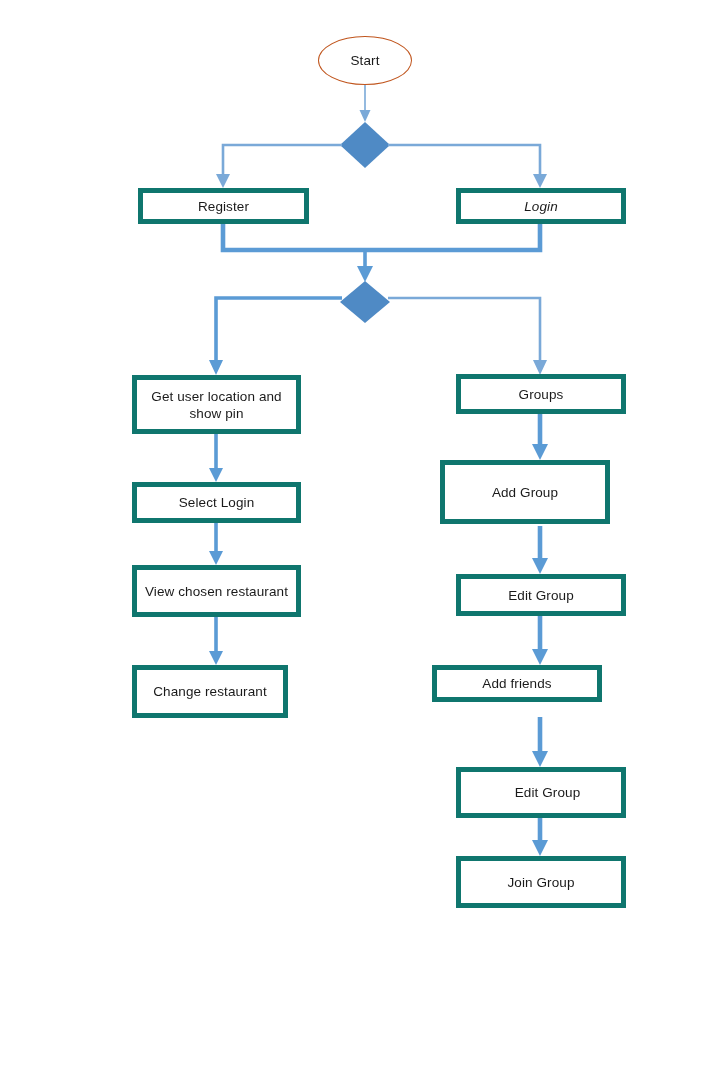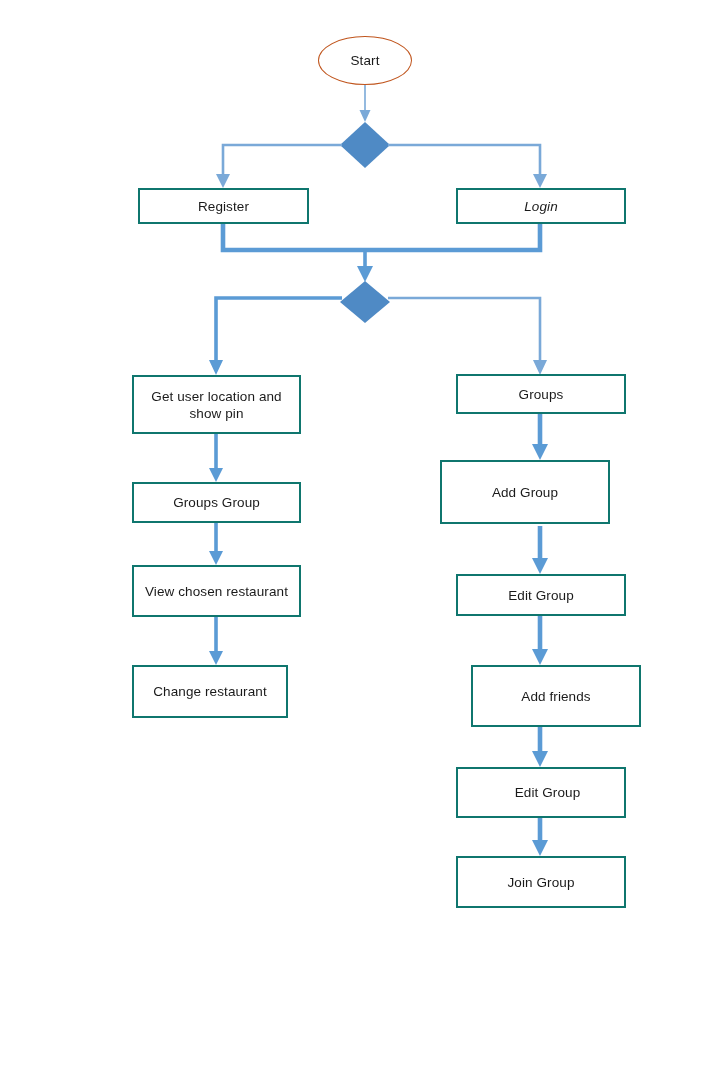--- a/index.html
+++ b/index.html
@@ -28,21 +28,21 @@
     align-items: center;
     justify-content: center;
     text-align: center;
     color: #1a1a1a;
     font-size: 13.5px;
     line-height: 17px;
     letter-spacing: 0.1px;
   }
   .node.process {
     background: #ffffff;
-    border: 2px solid #0f766e;
+    border: 5px solid #0f766e;
   }
   .node.terminator {
     background: #ffffff;
     border: 1.4px solid #c0551d;
     border-radius: 50%;
   }
   .node-label {
     display: block;
     padding: 0 6px;
   }
@@ -157,21 +157,21 @@
 
 <div class="node process" style="left:456px; top:188px; width:170px; height:36px;font-style:italic;">
   <span class="node-label">Login</span>
 </div>
 
 <div class="node process" style="left:132px; top:375px; width:169px; height:59px;">
   <span class="node-label">Get user location and show pin</span>
 </div>
 
 <div class="node process" style="left:132px; top:482px; width:169px; height:41px;">
-  <span class="node-label">Groups Group</span>
+  <span class="node-label">Select Login</span>
 </div>
 
 <div class="node process" style="left:132px; top:565px; width:169px; height:52px;">
   <span class="node-label">View chosen restaurant</span>
 </div>
 
 <div class="node process" style="left:132px; top:665px; width:156px; height:53px;text-align:right;">
   <span class="node-label">Change restaurant</span>
 </div>
 
@@ -180,21 +180,21 @@
 </div>
 
 <div class="node process" style="left:440px; top:460px; width:170px; height:64px;">
   <span class="node-label">Add Group</span>
 </div>
 
 <div class="node process" style="left:456px; top:574px; width:170px; height:42px;">
   <span class="node-label">Edit Group</span>
 </div>
 
-<div class="node process" style="left:471px; top:665px; width:170px; height:62px;">
+<div class="node process" style="left:432px; top:665px; width:170px; height:37px;">
   <span class="node-label">Add friends</span>
 </div>
 
 <div class="node process" style="left:456px; top:767px; width:170px; height:51px;padding-left:13px;">
   <span class="node-label">Edit Group</span>
 </div>
 
 <div class="node process" style="left:456px; top:856px; width:170px; height:52px;">
   <span class="node-label">Join Group</span>
 </div>

